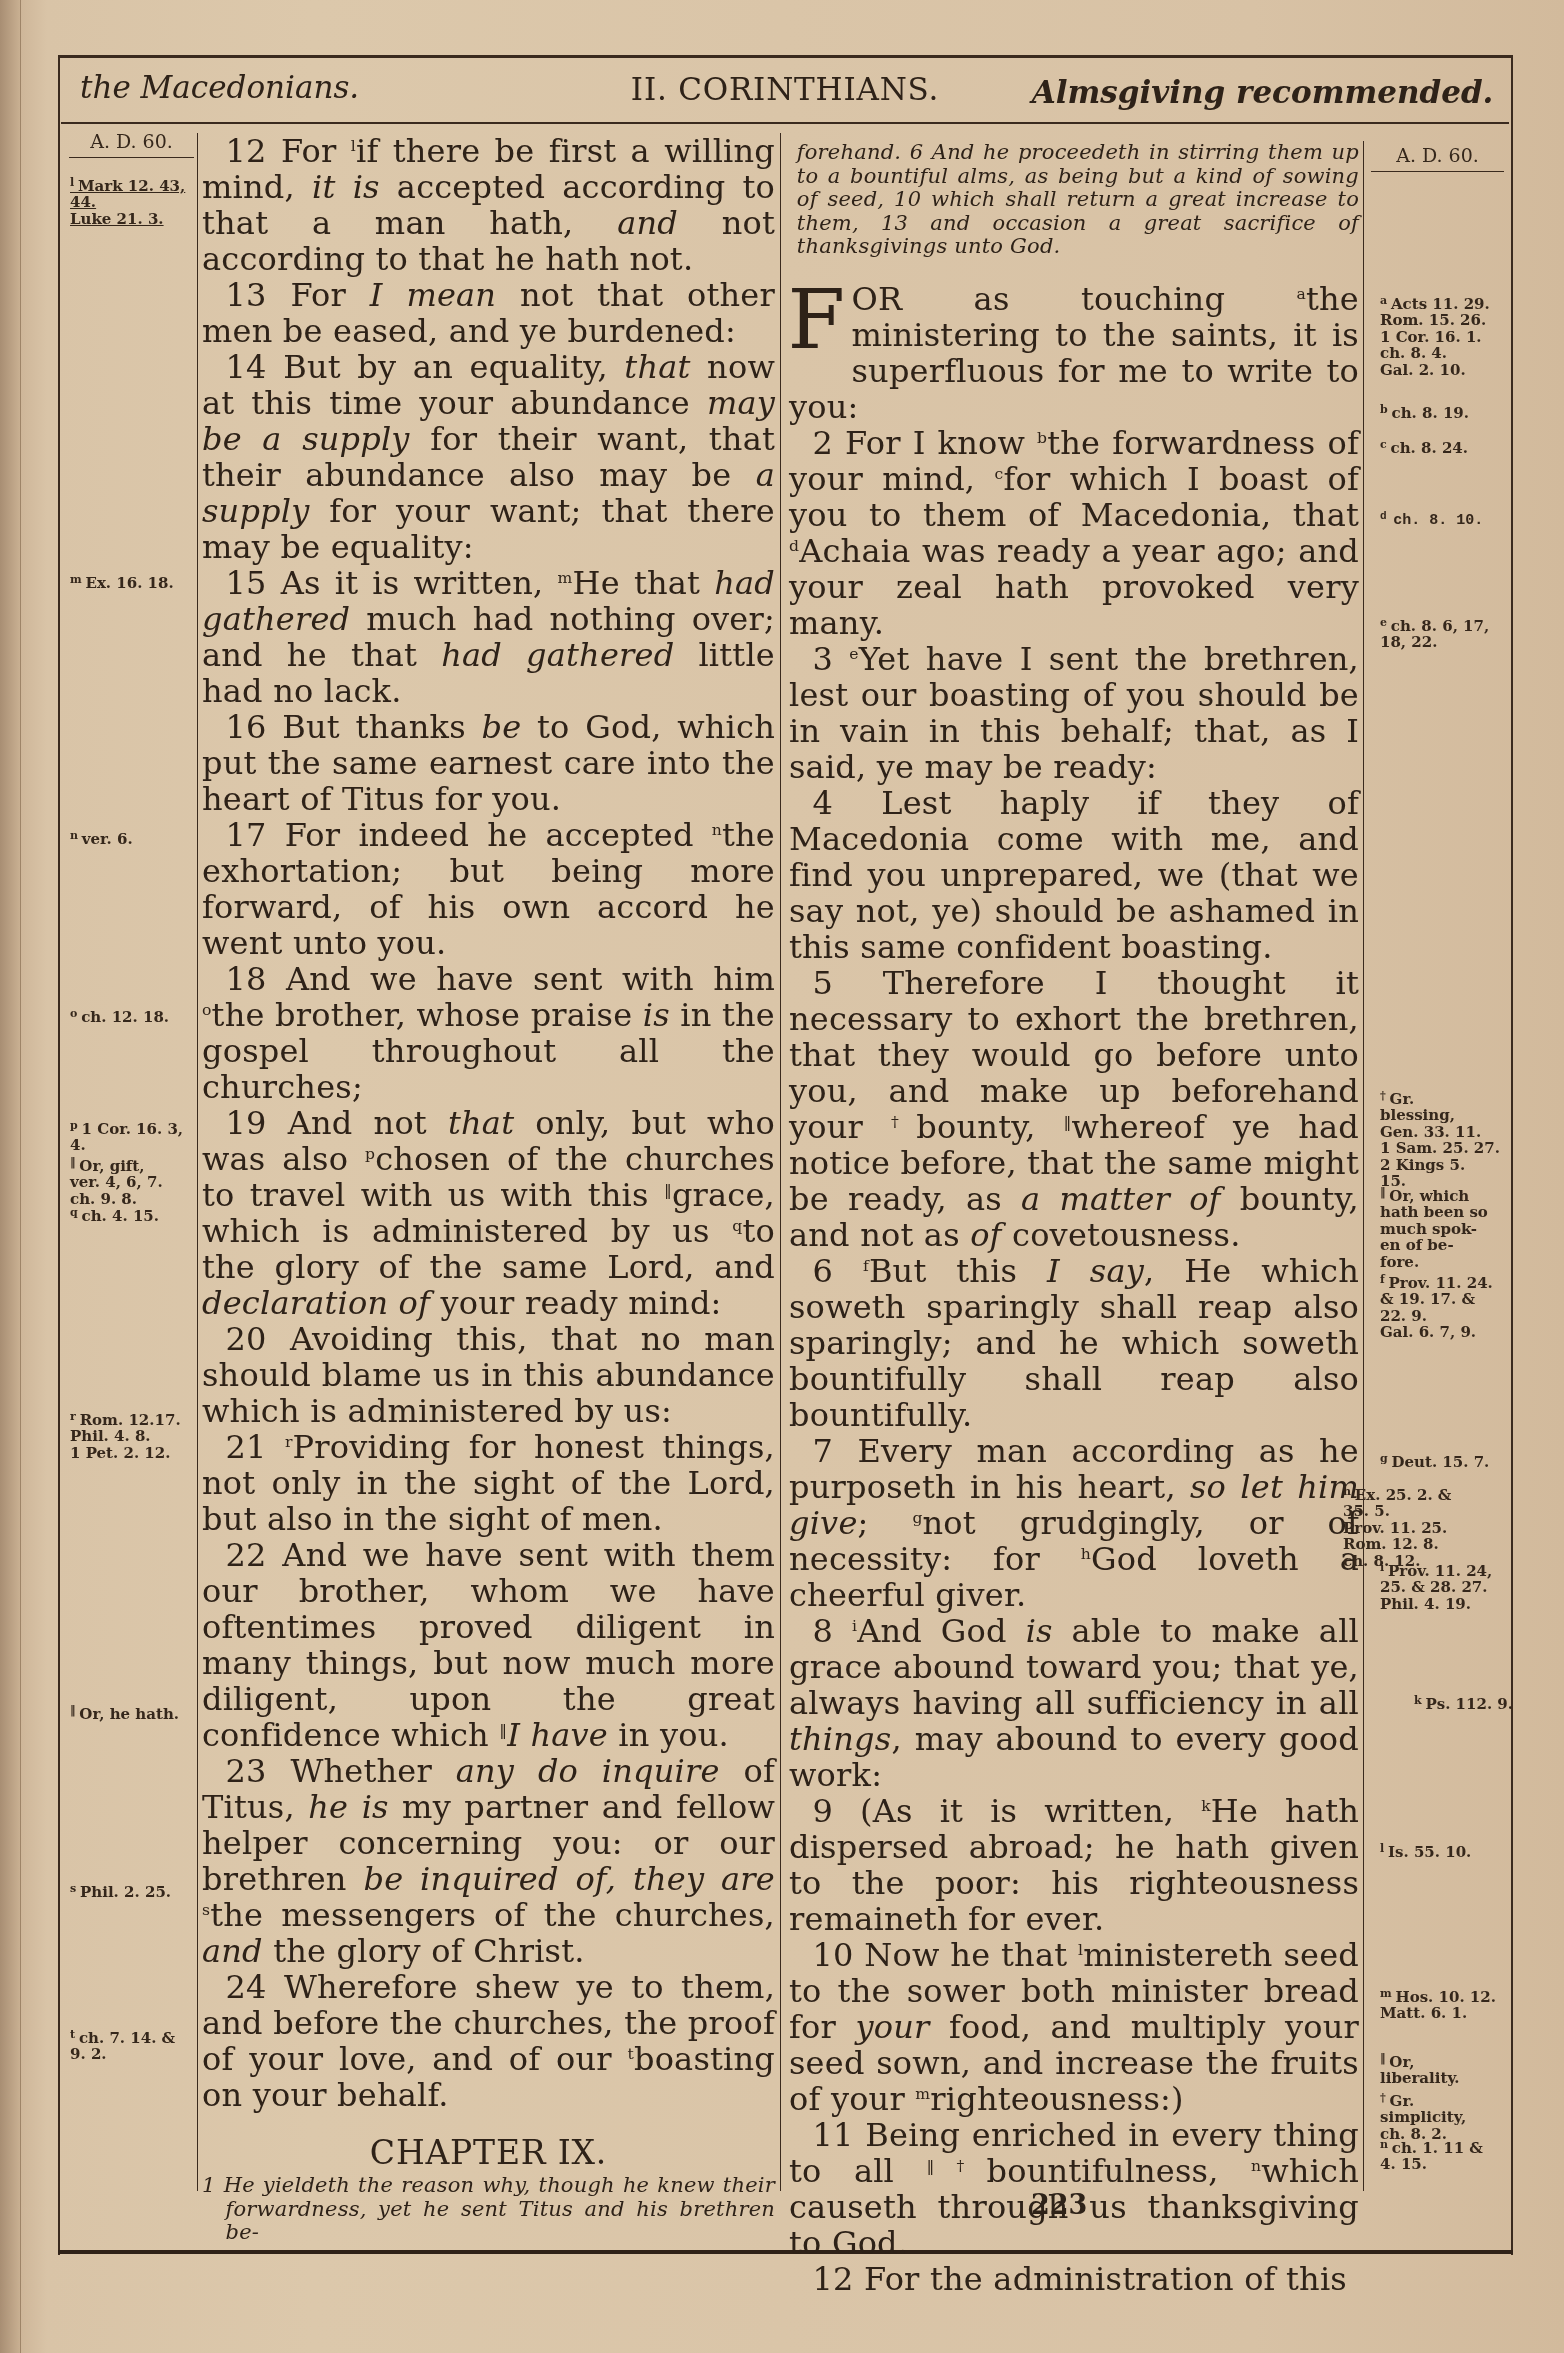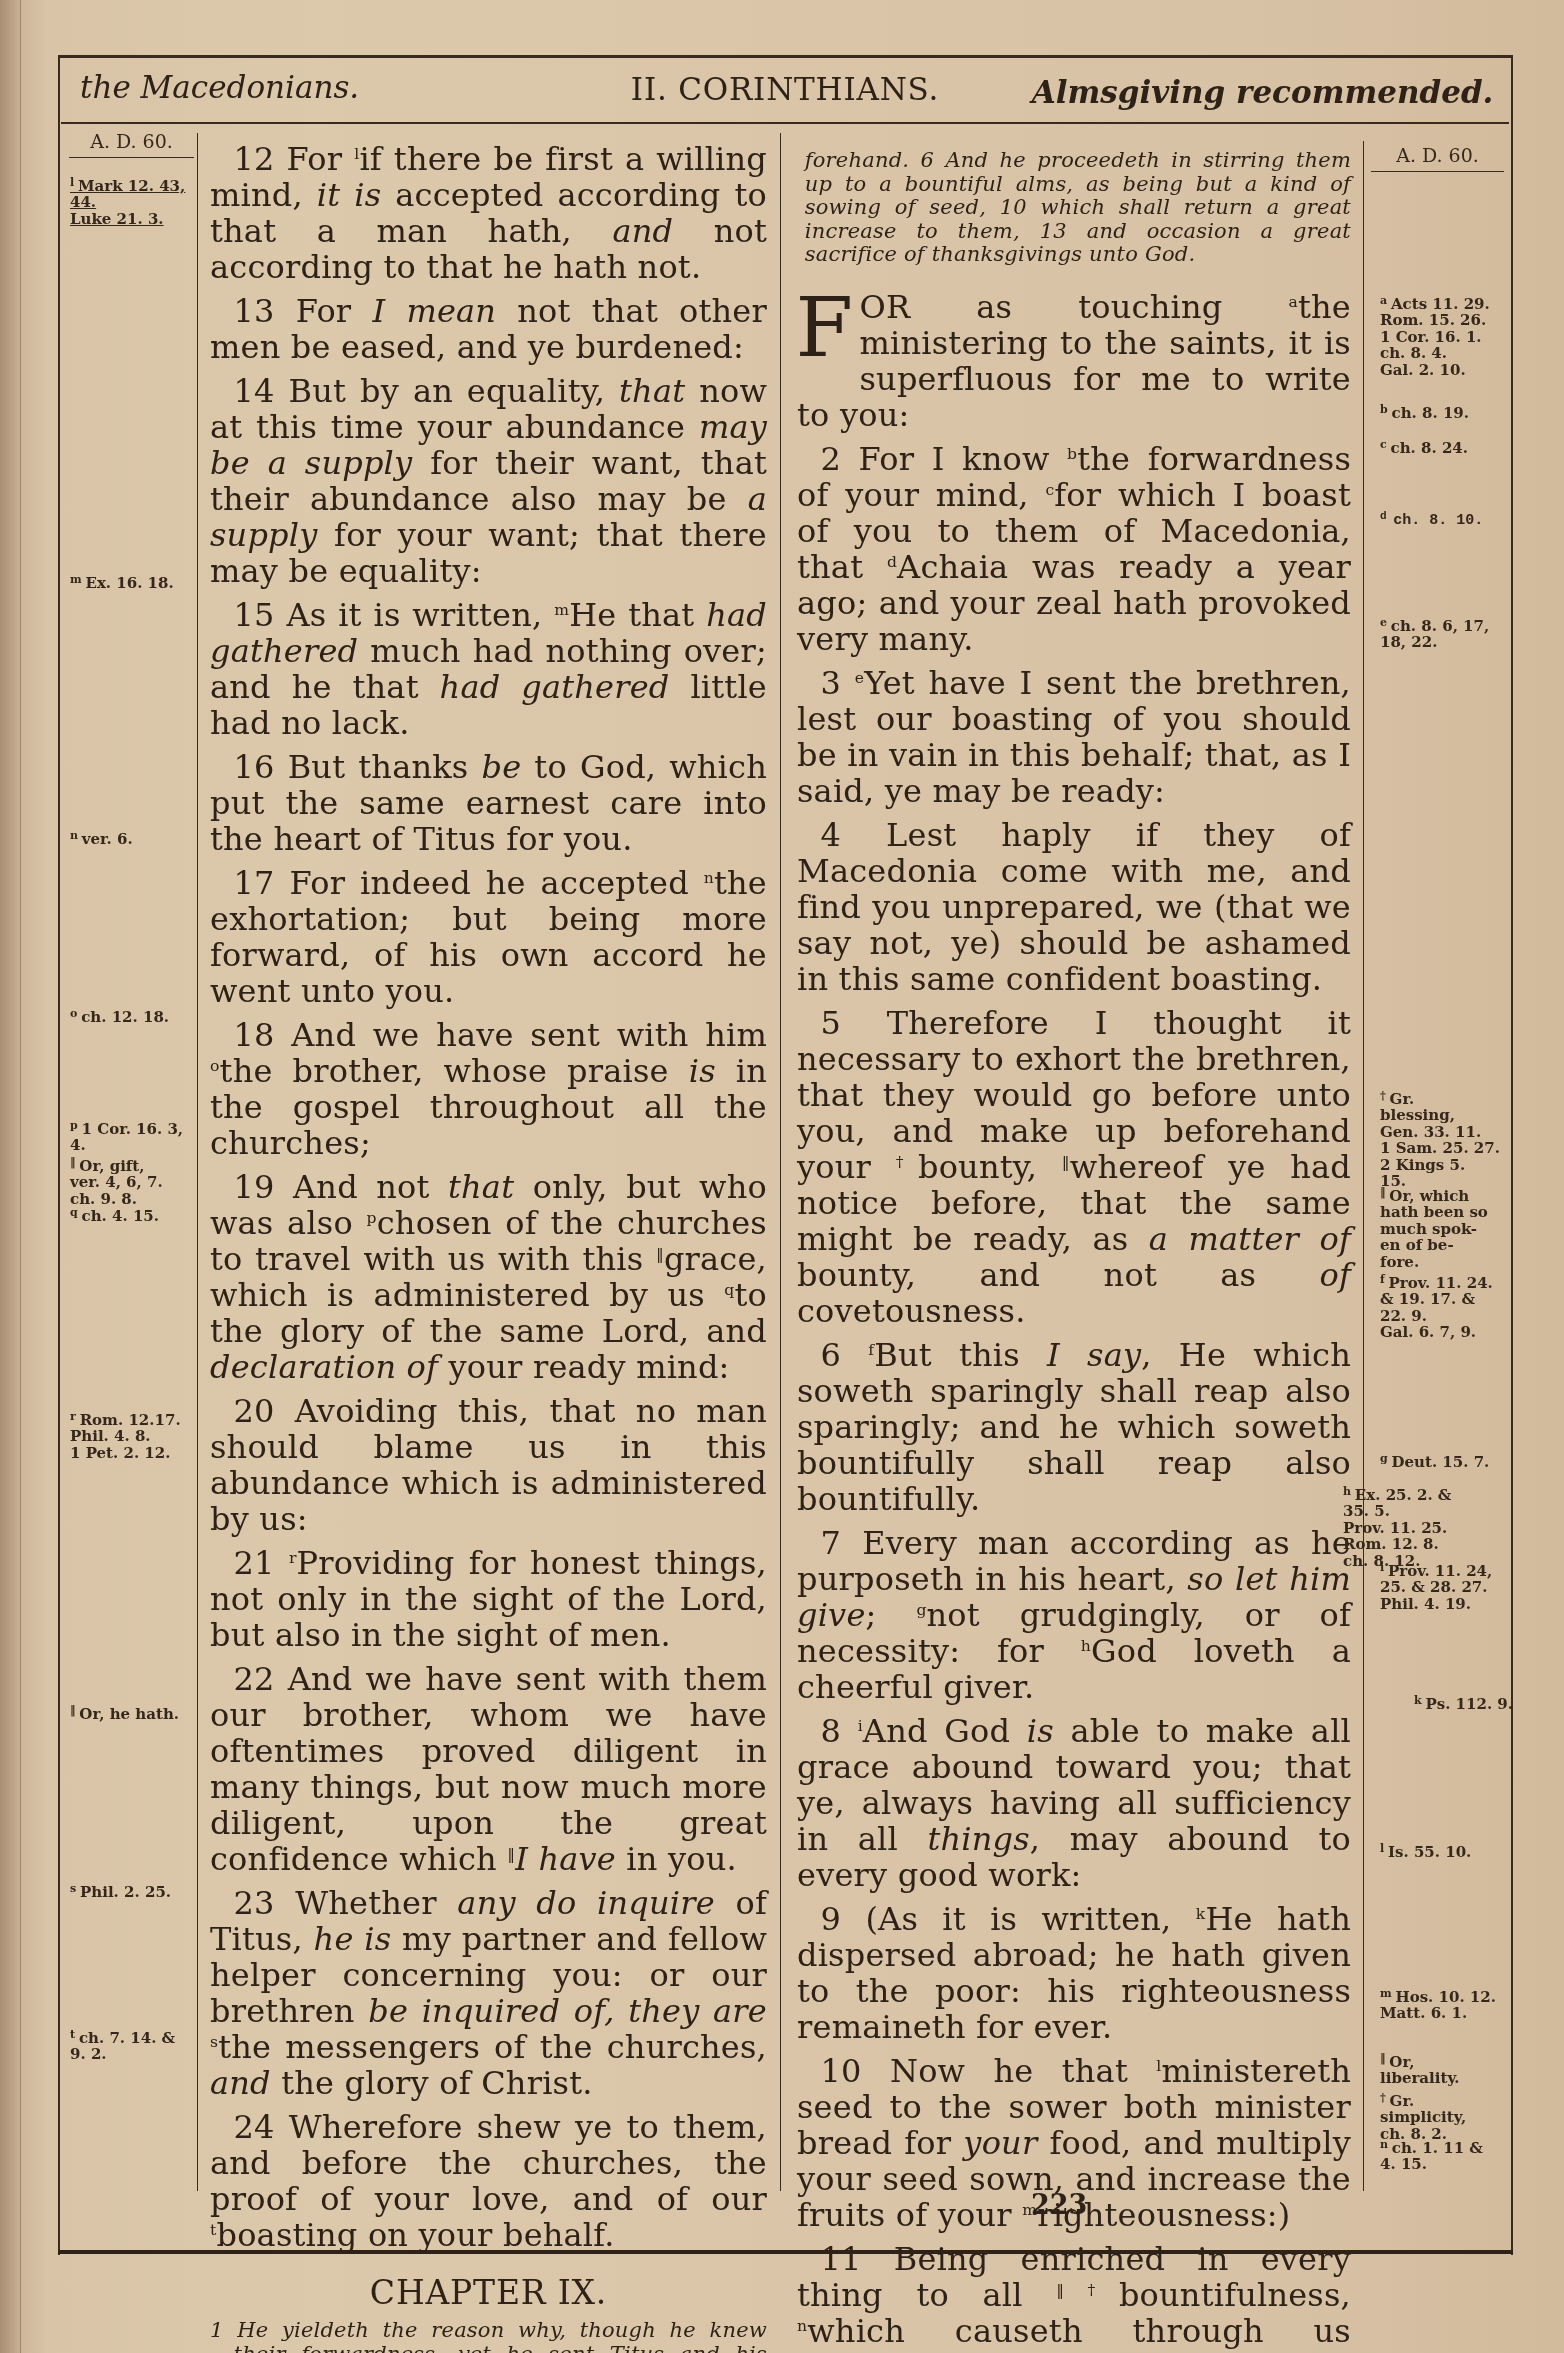--- a/index.html
+++ b/index.html
@@ -15,21 +15,21 @@
   .header{position:absolute;left:61px;top:63px;width:1448px;height:53px;}
   .hdr-left{position:absolute;left:19px;top:6.3px;font-style:italic;font-size:31px;}
   .hdr-center{position:absolute;left:0;right:0;top:7.8px;text-align:center;font-size:31px;letter-spacing:0.8px;}
   .hdr-right{position:absolute;right:15.6px;top:11px;font-style:italic;font-size:31px;font-weight:bold;}
   .header-rule{position:absolute;left:61px;top:122px;width:1448px;border-top:2.3px solid #3a2a1e;}
   .col-rule{position:absolute;border-left:1.6px solid #3a2a1e;}
   .margin-col{position:absolute;font-size:15px;line-height:16.4px;font-weight:bold;color:#35271b;}
   .margin-col .ad{font-size:19px;font-weight:normal;text-align:center;padding-bottom:7.8px;border-bottom:1.6px solid #3a2a1e;margin-bottom:7.8px;}
   .mref{position:absolute;white-space:pre-line;}
   .text-col{position:absolute;font-size:32px;line-height:36px;text-align:justify;letter-spacing:0.2px;}
-  .text-col p{margin:8px;}
+  .text-col p{margin:0;}
   .vs{text-indent:23.5px;}
   .sup{font-size:15.6px;vertical-align:11px;line-height:0;}
   .chapter-title{text-align:center;font-size:33px;letter-spacing:0.8px;margin:22px 0 3.1px 0;}
   .summary{font-style:italic;font-size:21px;line-height:23.5px;text-align:justify;}
   .summary.top{padding-left:7.8px;}
   .dropcap-line{position:relative;}
   .dropcap{float:left;font-size:83px;line-height:66px;margin:6.3px 6.3px 0 -1.6px;}
   .page-number{position:absolute;left:1031px;top:2189px;font-size:27px;font-weight:bold;}
 </style>
 </head>

